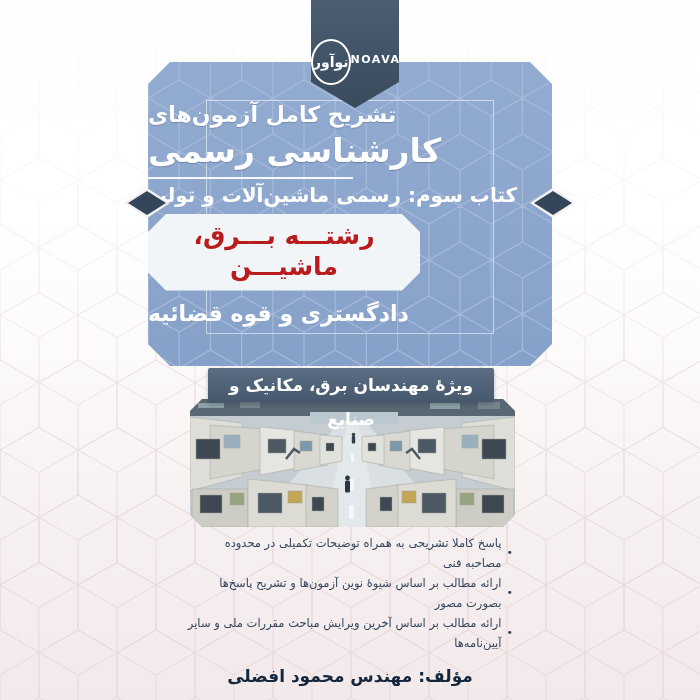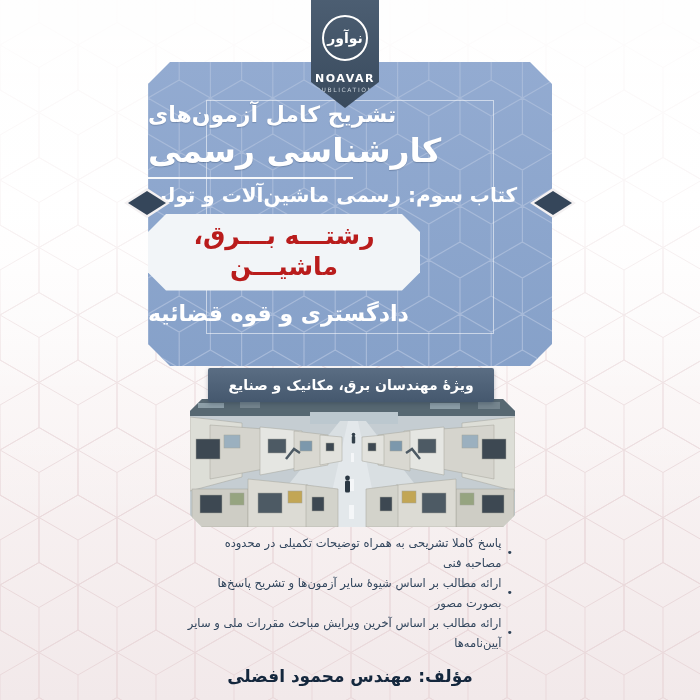--- a/index.html
+++ b/index.html
@@ -22,42 +22,42 @@
   .t1{font-size:22px;font-weight:600;text-shadow:0 1px 1px rgba(40,60,90,.25);}
   .t2{font-size:33px;font-weight:800;margin-top:4px;text-shadow:0 1px 1px rgba(40,60,90,.3);}
   .t-underline{width:205px;height:2px;background:rgba(255,255,255,.92);margin-top:7px;}
   .t3{font-size:20px;font-weight:800;margin-top:4px;}
   .field-box{margin-top:7px;width:272px;padding:6px 0 8px;background:#f2f5f8;color:#b91c1c;
     clip-path:polygon(18px 0,254px 0,272px 18px,272px calc(100% - 18px),254px 100%,18px 100%,0 calc(100% - 18px),0 18px);
     font-size:25px;font-weight:800;line-height:1.25;text-align:center;}
   .t4{font-size:22px;font-weight:800;margin-top:10px;}
 
   
-  .ribbon{position:absolute;left:311px;top:0;width:68px;height:108px;z-index:5;
+  .ribbon{position:absolute;left:311px;top:0;width:88px;height:108px;z-index:5;
     background:linear-gradient(180deg,#4c5e72,#394a5d);
     clip-path:polygon(0 0,100% 0,100% 76%,50% 100%,0 76%);
-    display:flex;flex-direction:column;align-items:center;
+    display:flex;align-items:center;
     filter:drop-shadow(0 2px 3px rgba(20,30,45,.35));}
   .logo-circle{margin-top:15px;width:42px;height:42px;border:2px solid #fff;border-radius:50%;
     display:flex;align-items:center;justify-content:center;color:#fff;font-size:14px;font-weight:700;direction:rtl;}
   .pub-name{color:#fff;font-size:11px;font-weight:800;letter-spacing:1.5px;margin-top:11px;}
   .pub-sub{color:#c9d2da;font-size:6px;letter-spacing:1.6px;margin-top:1px;}
 
   
   .diamond{position:absolute;width:46px;height:30px;z-index:6;}
   .diamond .outer{position:absolute;left:0;top:0;width:46px;height:30px;background:#f4f1f2;
     clip-path:polygon(50% 0,100% 50%,50% 100%,0 50%);}
   .diamond .inner{position:absolute;left:4px;top:3px;width:38px;height:24px;background:#35465a;
     clip-path:polygon(50% 0,100% 50%,50% 100%,0 50%);}
   .diamond.left{left:124px;top:188px;}
   .diamond.right{left:530px;top:188px;}
 
   
   .banner{position:absolute;left:208px;top:368px;width:286px;height:34px;z-index:4;
-    background:linear-gradient(180deg,#5a6d83,#45586e);color:#fff;font-size:14px;font-weight:700;
+    background:linear-gradient(180deg,#5a6d83,#45586e);color:#fff;font-size:17px;font-weight:700;
     text-align:center;line-height:34px;border-radius:2px;direction:rtl;
     box-shadow:0 2px 4px rgba(30,45,65,.3);}
 
   
   .photo{position:absolute;left:190px;top:399px;width:325px;height:128px;z-index:2;
     clip-path:polygon(12px 0,313px 0,325px 12px,325px 116px,313px 128px,12px 128px,0 116px,0 12px);}
   .photo svg{display:block;width:325px;height:128px;}
 
   
   .features{position:absolute;left:185px;top:533px;width:330px;direction:rtl;color:#32465d;z-index:3;}
@@ -191,21 +191,21 @@
     </svg>
   </div>
 
   <div class="features">
     <div class="feat">
       <span class="dot">•</span>
       <span>پاسخ کاملا تشریحی به همراه توضیحات تکمیلی در محدوده مصاحبه فنی</span>
     </div>
     <div class="feat">
       <span class="dot">•</span>
-      <span>ارائه مطالب بر اساس شیوهٔ سایر آزمون‌ها و تشریح پاسخ‌ها بصورت مصور</span>
+      <span>ارائه مطالب بر اساس شیوهٔ نوین آزمون‌ها و تشریح پاسخ‌ها بصورت مصور</span>
     </div>
     <div class="feat">
       <span class="dot">•</span>
       <span>ارائه مطالب بر اساس آخرین ویرایش مباحث مقررات ملی و سایر آیین‌نامه‌ها</span>
     </div>
   </div>
 
   <div class="author">مؤلف: مهندس محمود افضلی</div>
 
 </div>

